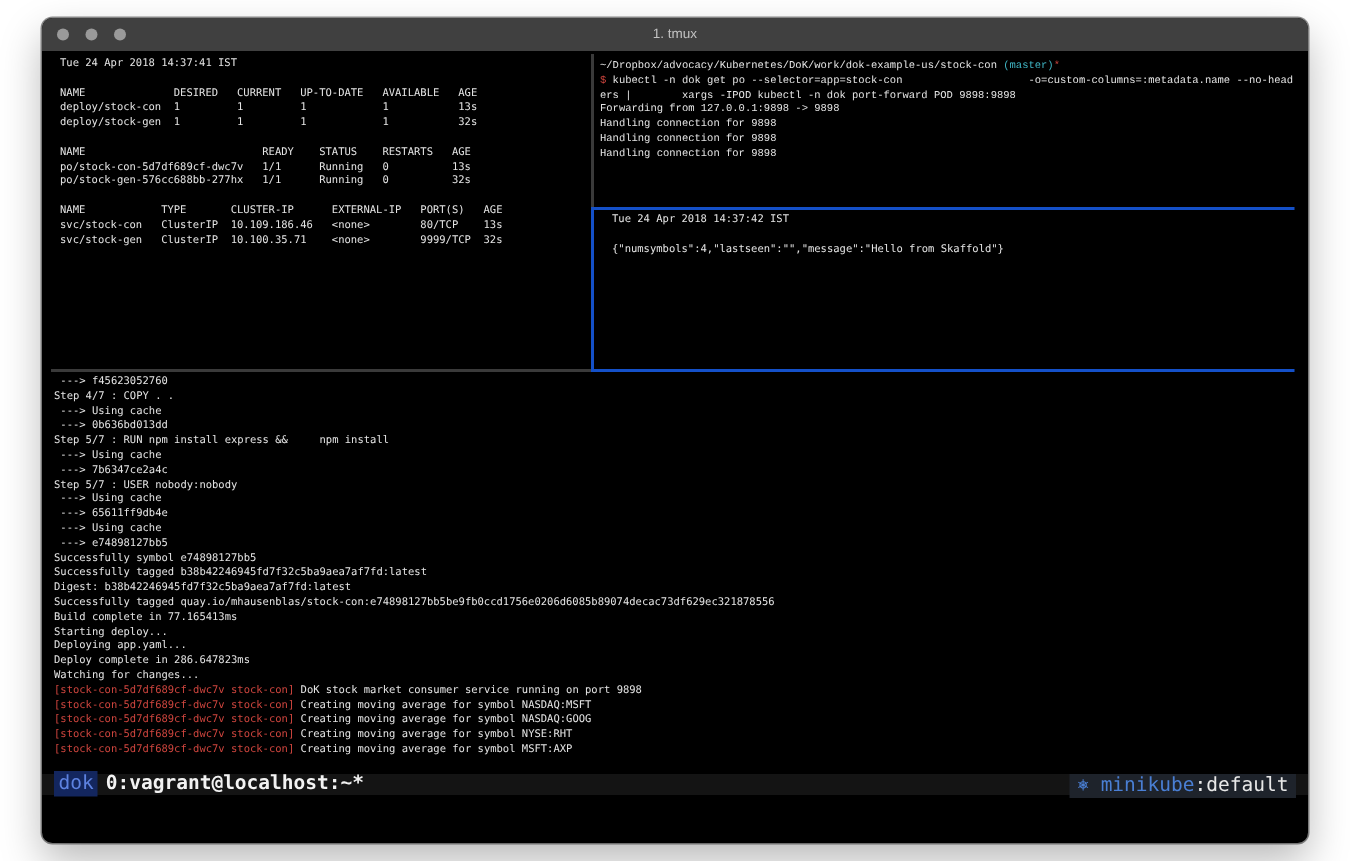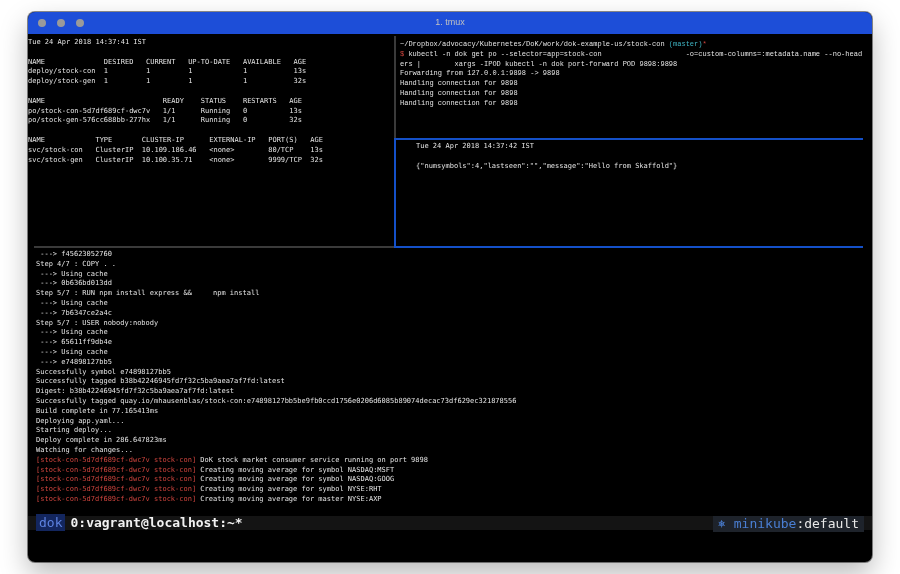--- a/index.html
+++ b/index.html
@@ -1,34 +1,34 @@
 <!DOCTYPE html>
 <html><head>
 <meta charset="utf-8">
 <style>
   html,body{margin:0;padding:0;}
   body{width:900px;height:574px;background:#ffffff;position:relative;overflow:hidden;
        font-family:"DejaVu Sans Mono",monospace;}
   .window{position:absolute;left:28px;top:12px;width:844px;height:550px;background:#000;
           border-radius:7px;overflow:hidden;
           box-shadow:0 0 0 1px rgba(0,0,0,.45),0 12px 28px rgba(0,0,0,.28);}
-  .titlebar{position:absolute;left:0;top:0;right:0;height:22px;background:#1d4ed8;}
+  .titlebar{position:absolute;left:0;top:0;right:0;height:22px;background:#404040;}
   .lights{position:absolute;left:10px;top:7px;display:flex;gap:11px;}
   .light{width:8px;height:8px;border-radius:50%;background:#9a9a9a;}
   .titlebar .title{position:absolute;left:0;right:0;top:5px;text-align:center;color:#c2c2c2;
           font-family:"Liberation Sans",sans-serif;font-size:9px;}
   .term{position:absolute;left:0;top:22px;right:0;bottom:0;font-size:7px;color:#e4e4e4;}
   .pane{position:absolute;}
   .line{white-space:pre;height:9.8px;line-height:9.8px;overflow:visible;}
   .red{color:#cf453e;}
   .cyan{color:#3fb5c4;}
   
-  .pane-left{left:0;top:4px;width:358px;height:210px;}
+  .pane-left{left:12px;top:4px;width:358px;height:210px;}
   .pane-topright{left:372px;top:6px;width:470px;height:100px;font-family:Liberation Mono, monospace;}
-  .pane-midright{left:388px;top:108px;width:470px;height:102px;}
+  .pane-midright{left:380px;top:108px;width:470px;height:102px;}
   .pane-bottom{left:8px;top:216px;width:834px;height:266px;}
   .vborder-gray{position:absolute;left:366px;top:2px;width:2px;height:102px;background:#3a3a3a;}
   .vborder-blue{position:absolute;left:366px;top:104px;width:2px;height:110px;background:#1450c8;}
   .hborder-blue1{position:absolute;left:368px;top:104px;width:467px;height:2px;background:#1450c8;}
   .hborder-gray{position:absolute;left:6px;top:212px;width:360px;height:2px;background:#3a3a3a;}
   .hborder-blue2{position:absolute;left:366px;top:212px;width:469px;height:2px;background:#1450c8;}
   
   .statusbar{position:absolute;left:0;right:0;top:482px;height:14px;background:#141414;
              line-height:14px;font-size:13px;}
   .status-left{position:absolute;left:8px;top:0;}
@@ -107,31 +107,31 @@
           <div class="line">Step 5/7 : USER nobody:nobody</div>
           <div class="line"> ---&gt; Using cache</div>
           <div class="line"> ---&gt; 65611ff9db4e</div>
           <div class="line"> ---&gt; Using cache</div>
           <div class="line"> ---&gt; e74898127bb5</div>
           <div class="line">Successfully symbol e74898127bb5</div>
           <div class="line">Successfully tagged b38b42246945fd7f32c5ba9aea7af7fd:latest</div>
           <div class="line">Digest: b38b42246945fd7f32c5ba9aea7af7fd:latest</div>
           <div class="line">Successfully tagged quay.io/mhausenblas/stock-con:e74898127bb5be9fb0ccd1756e0206d6085b89074decac73df629ec321878556</div>
           <div class="line">Build complete in 77.165413ms</div>
+          <div class="line">Starting deploy...</div>
           <div class="line">Deploying app.yaml...</div>
-          <div class="line">Starting deploy...</div>
           <div class="line">Deploy complete in 286.647823ms</div>
           <div class="line">Watching for changes...</div>
         </div>
       <div>
           <div class="line"><span class="red">[stock-con-5d7df689cf-dwc7v stock-con]</span><span> DoK stock market consumer service running on port 9898</span></div>
           <div class="line"><span class="red">[stock-con-5d7df689cf-dwc7v stock-con]</span><span> Creating moving average for symbol NASDAQ:MSFT</span></div>
           <div class="line"><span class="red">[stock-con-5d7df689cf-dwc7v stock-con]</span><span> Creating moving average for symbol NASDAQ:GOOG</span></div>
           <div class="line"><span class="red">[stock-con-5d7df689cf-dwc7v stock-con]</span><span> Creating moving average for symbol NYSE:RHT</span></div>
-          <div class="line"><span class="red">[stock-con-5d7df689cf-dwc7v stock-con]</span><span> Creating moving average for master NYSE:AXP</span></div>
+          <div class="line"><span class="red">[stock-con-5d7df689cf-dwc7v stock-con]</span><span> Creating moving average for symbol MSFT:AXP</span></div>
         </div>
     </div>
 
     <div class="statusbar">
       <div class="status-left">
         <span class="session-badge">dok</span><span class="window-status">0:vagrant@localhost:~*</span>
       </div>
       <div class="status-right">
         <span class="kube-icon">⎈</span> <span class="kube-context">minikube</span><span class="kube-ns">:default</span>
       </div>

